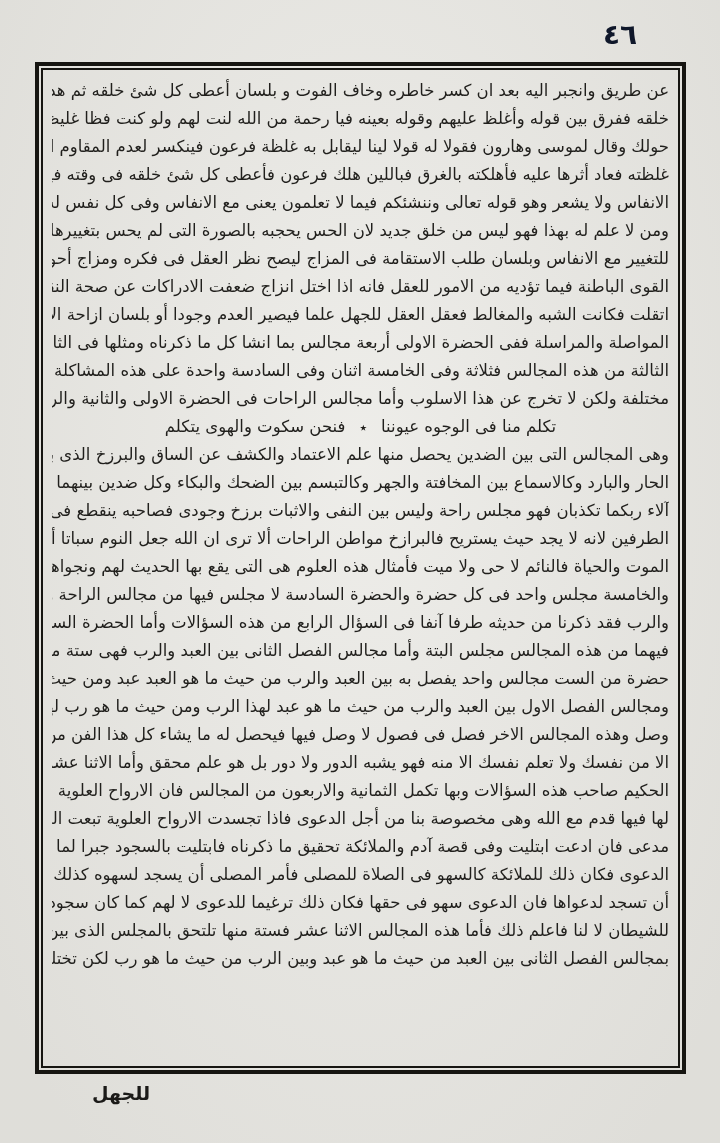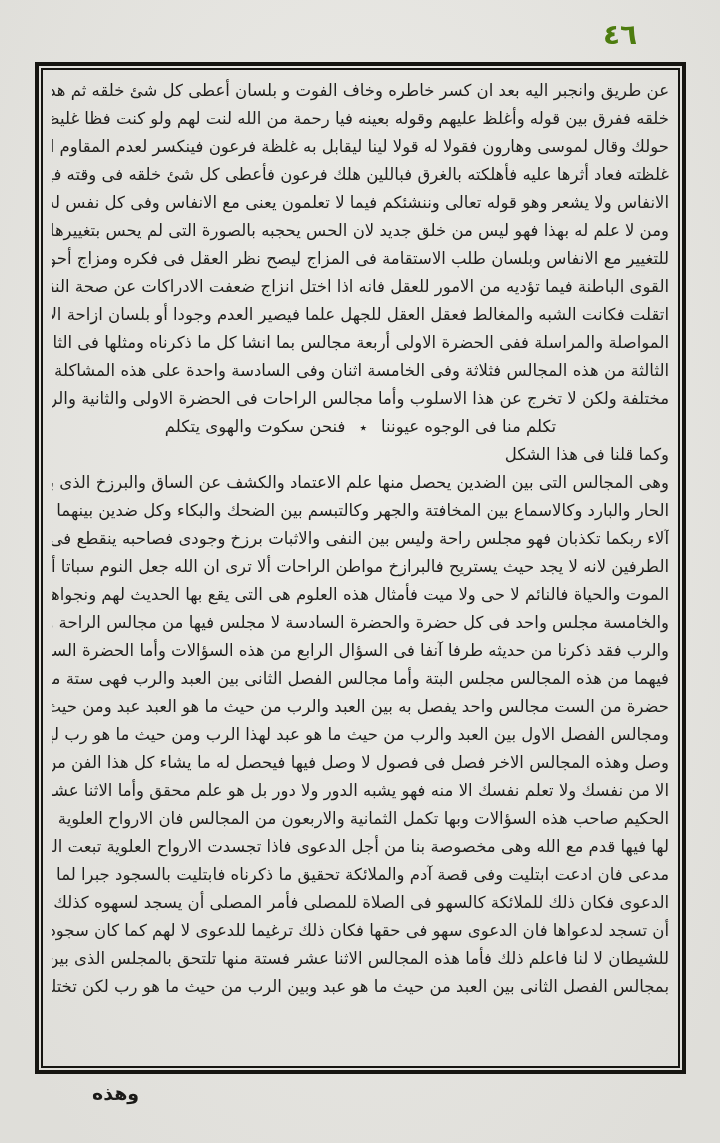--- a/index.html
+++ b/index.html
@@ -23,21 +23,21 @@
     pointer-events: none;
   }
   .page-number {
     position: absolute;
     top: 18px;
     left: 588px;
     width: 64px;
     text-align: center;
     font-size: 28px;
     font-weight: bold;
-    color: #4d7c0f;
+    color: #0f172a;
   }
   .frame-outer {
     position: absolute;
     top: 62px;
     left: 35px;
     width: 643px;
     height: 1004px;
     border: 4px solid #161511;
     background: transparent;
   }
@@ -107,21 +107,20 @@
         <div class="line">اتقلت فكانت الشبه والمغالط فعقل العقل للجهل علما فيصير العدم وجودا أو بلسان ازاحة الامور التى توجب عدم</div>
         <div class="line">المواصلة والمراسلة ففى الحضرة الاولى أربعة مجالس بما انشا كل ما ذكرناه ومثلها فى الثانية والرابعة وأما فى الحضرة</div>
         <div class="line">الثالثة من هذه المجالس فثلاثة وفى الخامسة اثنان وفى السادسة واحدة على هذه المشاكلة لكن فى كل حضرة فنون</div>
         <div class="line">مختلفة ولكن لا تخرج عن هذا الاسلوب وأما مجالس الراحات فى الحضرة الاولى والثانية والرابعة هى ستة مجالس</div>
       </div>
 
       <div class="verse">
         <span>تكلم منا فى الوجوه عيوننا</span><span class="sep">٭</span><span>فنحن سكوت والهوى يتكلم</span>
       </div>
 
-      <div class="line partial">وكما قلنا فى هذا الشكل</div>
 
 
       <div>
         <div class="line">وهى المجالس التى بين الضدين يحصل منها علم الاعتماد والكشف عن الساق والبرزخ الذى بين الضدين كالفاترين</div>
         <div class="line">الحار والبارد وكالاسماع بين المخافتة والجهر وكالتبسم بين الضحك والبكاء وكل ضدين بينهما برزخ لا يبغيان فبأى</div>
         <div class="line">آلاء ربكما تكذبان فهو مجلس راحة وليس بين النفى والاثبات برزخ وجودى فصاحبه ينقطع فى الحال لاحد</div>
         <div class="line">الطرفين لانه لا يجد حيث يستريح فالبرازخ مواطن الراحات ألا ترى ان الله جعل النوم سباتا أى راحة لانه بين الضدين</div>
         <div class="line">الموت والحياة فالنائم لا حى ولا ميت فأمثال هذه العلوم هى التى يقع بها الحديث لهم ونجواهم وفى الحضرة الثالثة</div>
         <div class="line">والخامسة مجلس واحد فى كل حضرة والحضرة السادسة لا مجلس فيها من مجالس الراحة وأما مجالس الفصل بين العبد</div>
         <div class="line">والرب فقد ذكرنا من حديثه طرفا آنفا فى السؤال الرابع من هذه السؤالات وأما الحضرة السادسة والخامسة فليس</div>
@@ -136,13 +135,13 @@
         <div class="line">الدعوى فكان ذلك للملائكة كالسهو فى الصلاة للمصلى فأمر المصلى أن يسجد لسهوه كذلك أمرت الملائكة</div>
         <div class="line">أن تسجد لدعواها فان الدعوى سهو فى حقها فكان ذلك ترغيما للدعوى لا لهم كما كان سجود السهو منا ترغيما</div>
         <div class="line">للشيطان لا لنا فاعلم ذلك فأما هذه المجالس الاثنا عشر فستة منها تلتحق بالمجلس الذى بين المثلين والستة الباقية تلتحق</div>
         <div class="line">بمجالس الفصل الثانى بين العبد من حيث ما هو عبد وبين الرب من حيث ما هو رب لكن تختلف الاذواق فى ذلك</div>
       </div>
 
     </div>
   </div>
 </div>
 
-<div class="catchword">وهذه</div>
+<div class="catchword">للجهل</div>
 
 </body></html>

